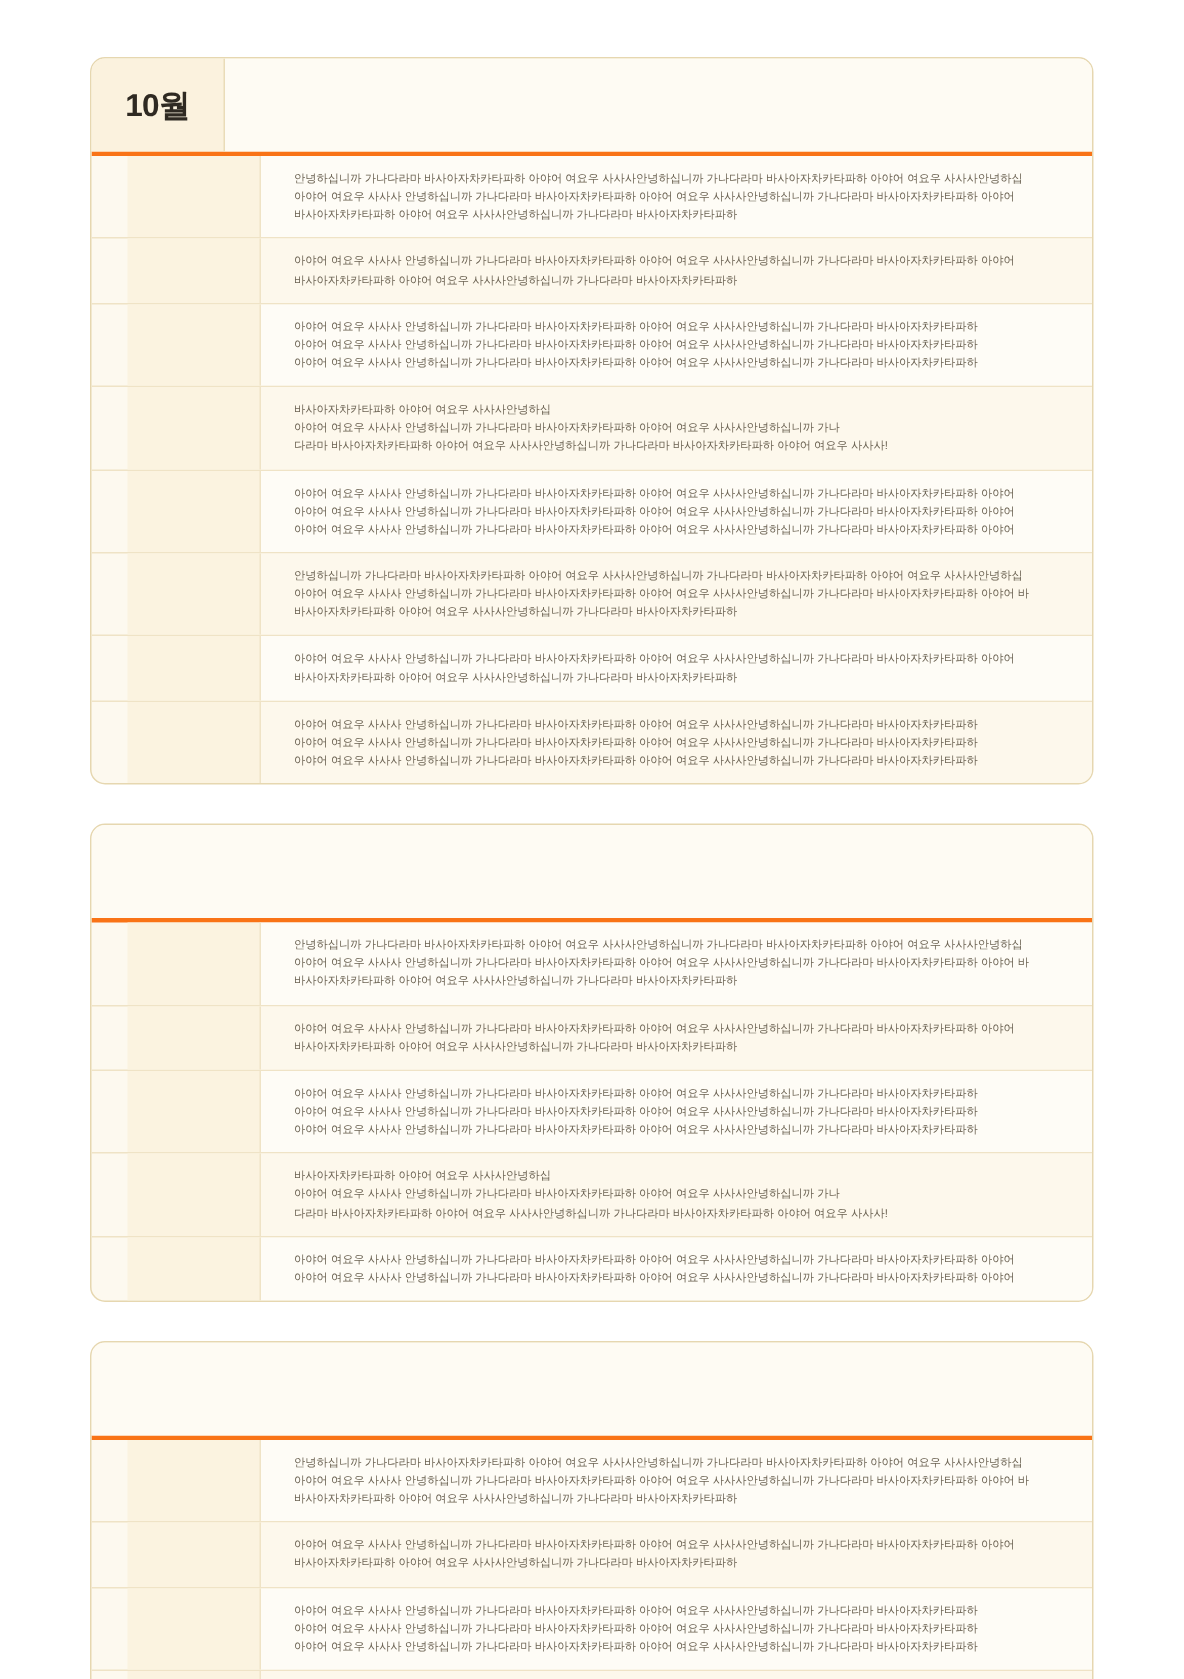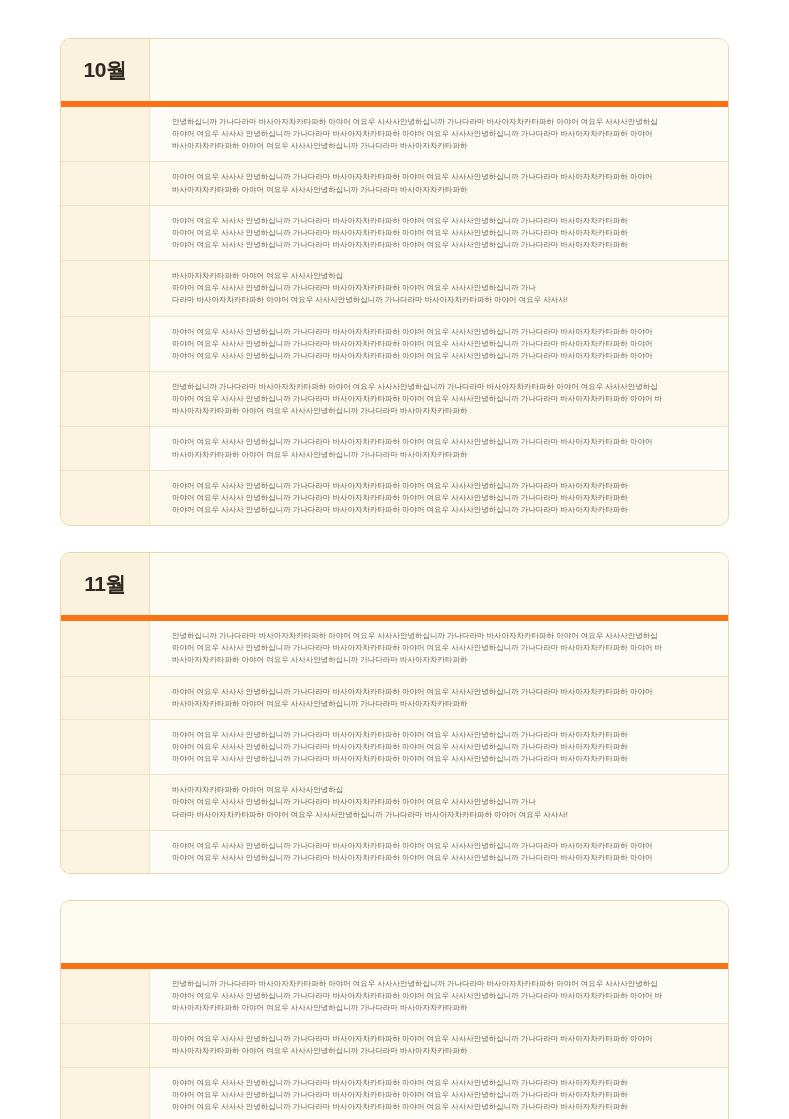--- a/index.html
+++ b/index.html
@@ -29,21 +29,21 @@
     background: #fdf9ef;
     overflow: hidden;
     margin-bottom: 26px;
   }
   .month-block:last-child { margin-bottom: 0; }
 
   .month-head {
     display: flex;
     align-items: stretch;
     background: #fbf2de;
-    border-bottom: 6px solid #f97316;
+    border-bottom: 3px solid #f97316;
     min-height: 62px;
   }
   .month-head-label {
     width: 88px;
     min-width: 88px;
     display: flex;
     align-items: center;
     justify-content: center;
     font-size: 21px;
     font-weight: bold;
@@ -54,20 +54,21 @@
   }
   .month-head-rest {
     flex: 1;
     background: #fefbf3;
   }
 
   .row {
     display: flex;
     align-items: stretch;
     border-bottom: 1px solid #efe3c6;
+    padding-left: 24px;
   }
   .row:last-child { border-bottom: none; }
 
   .row-label {
     width: 88px;
     min-width: 88px;
     border-right: 1px solid #efe3c6;
     background: #fbf3e0;
   }
   .row-body {
@@ -157,21 +158,20 @@
           <div class="row-label"></div>
           <div class="row-body">
             <div class="line">아야어 여요우 사사사 안녕하십니까 가나다라마 바사아자차카타파하 아야어 여요우 사사사안녕하십니까 가나다라마 바사아자차카타파하</div>
             <div class="line">아야어 여요우 사사사 안녕하십니까 가나다라마 바사아자차카타파하 아야어 여요우 사사사안녕하십니까 가나다라마 바사아자차카타파하</div>
             <div class="line">아야어 여요우 사사사 안녕하십니까 가나다라마 바사아자차카타파하 아야어 여요우 사사사안녕하십니까 가나다라마 바사아자차카타파하</div>
           </div>
         </div>
       </div>
       <div class="month-block">
         <div class="month-head">
-          <div class="month-head-label">11월</div>
           <div class="month-head-rest"></div>
         </div>
         <div class="row">
           <div class="row-label"></div>
           <div class="row-body">
             <div class="line">안녕하십니까 가나다라마 바사아자차카타파하 아야어 여요우 사사사안녕하십니까 가나다라마 바사아자차카타파하 아야어 여요우 사사사안녕하십</div>
             <div class="line">아야어 여요우 사사사 안녕하십니까 가나다라마 바사아자차카타파하 아야어 여요우 사사사안녕하십니까 가나다라마 바사아자차카타파하 아야어 바</div>
             <div class="line">바사아자차카타파하 아야어 여요우 사사사안녕하십니까 가나다라마 바사아자차카타파하</div>
           </div>
         </div>

